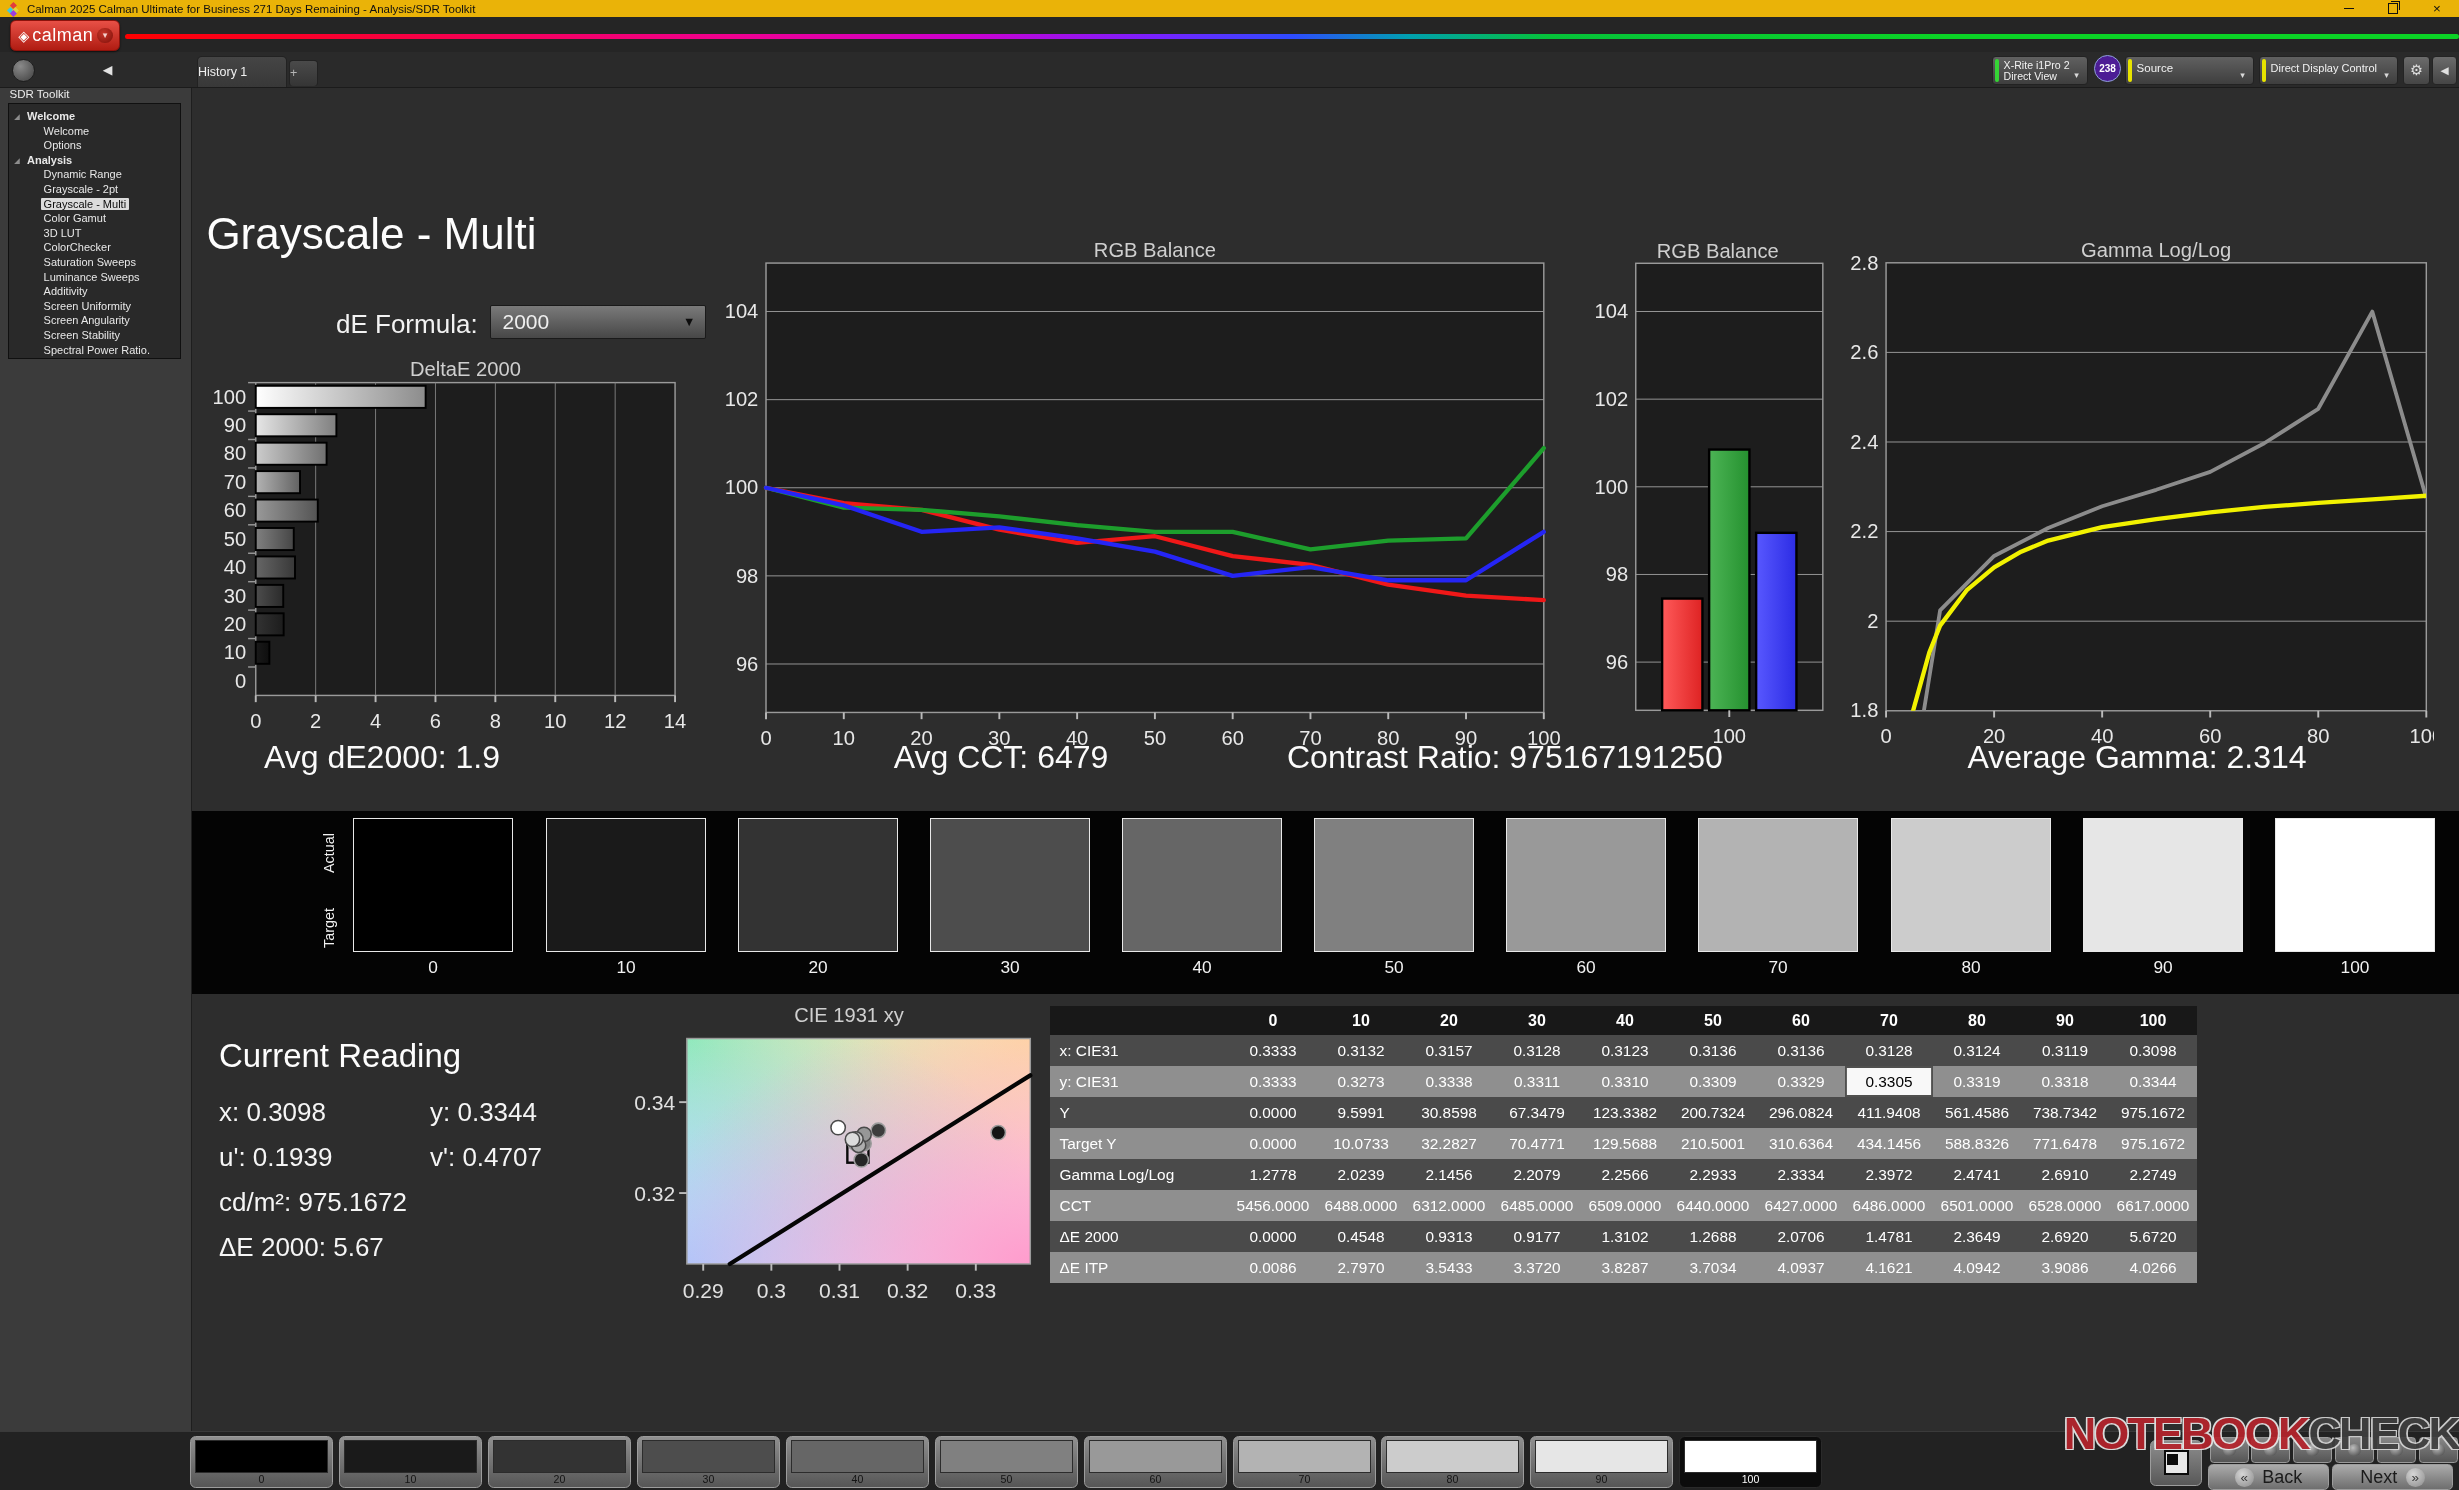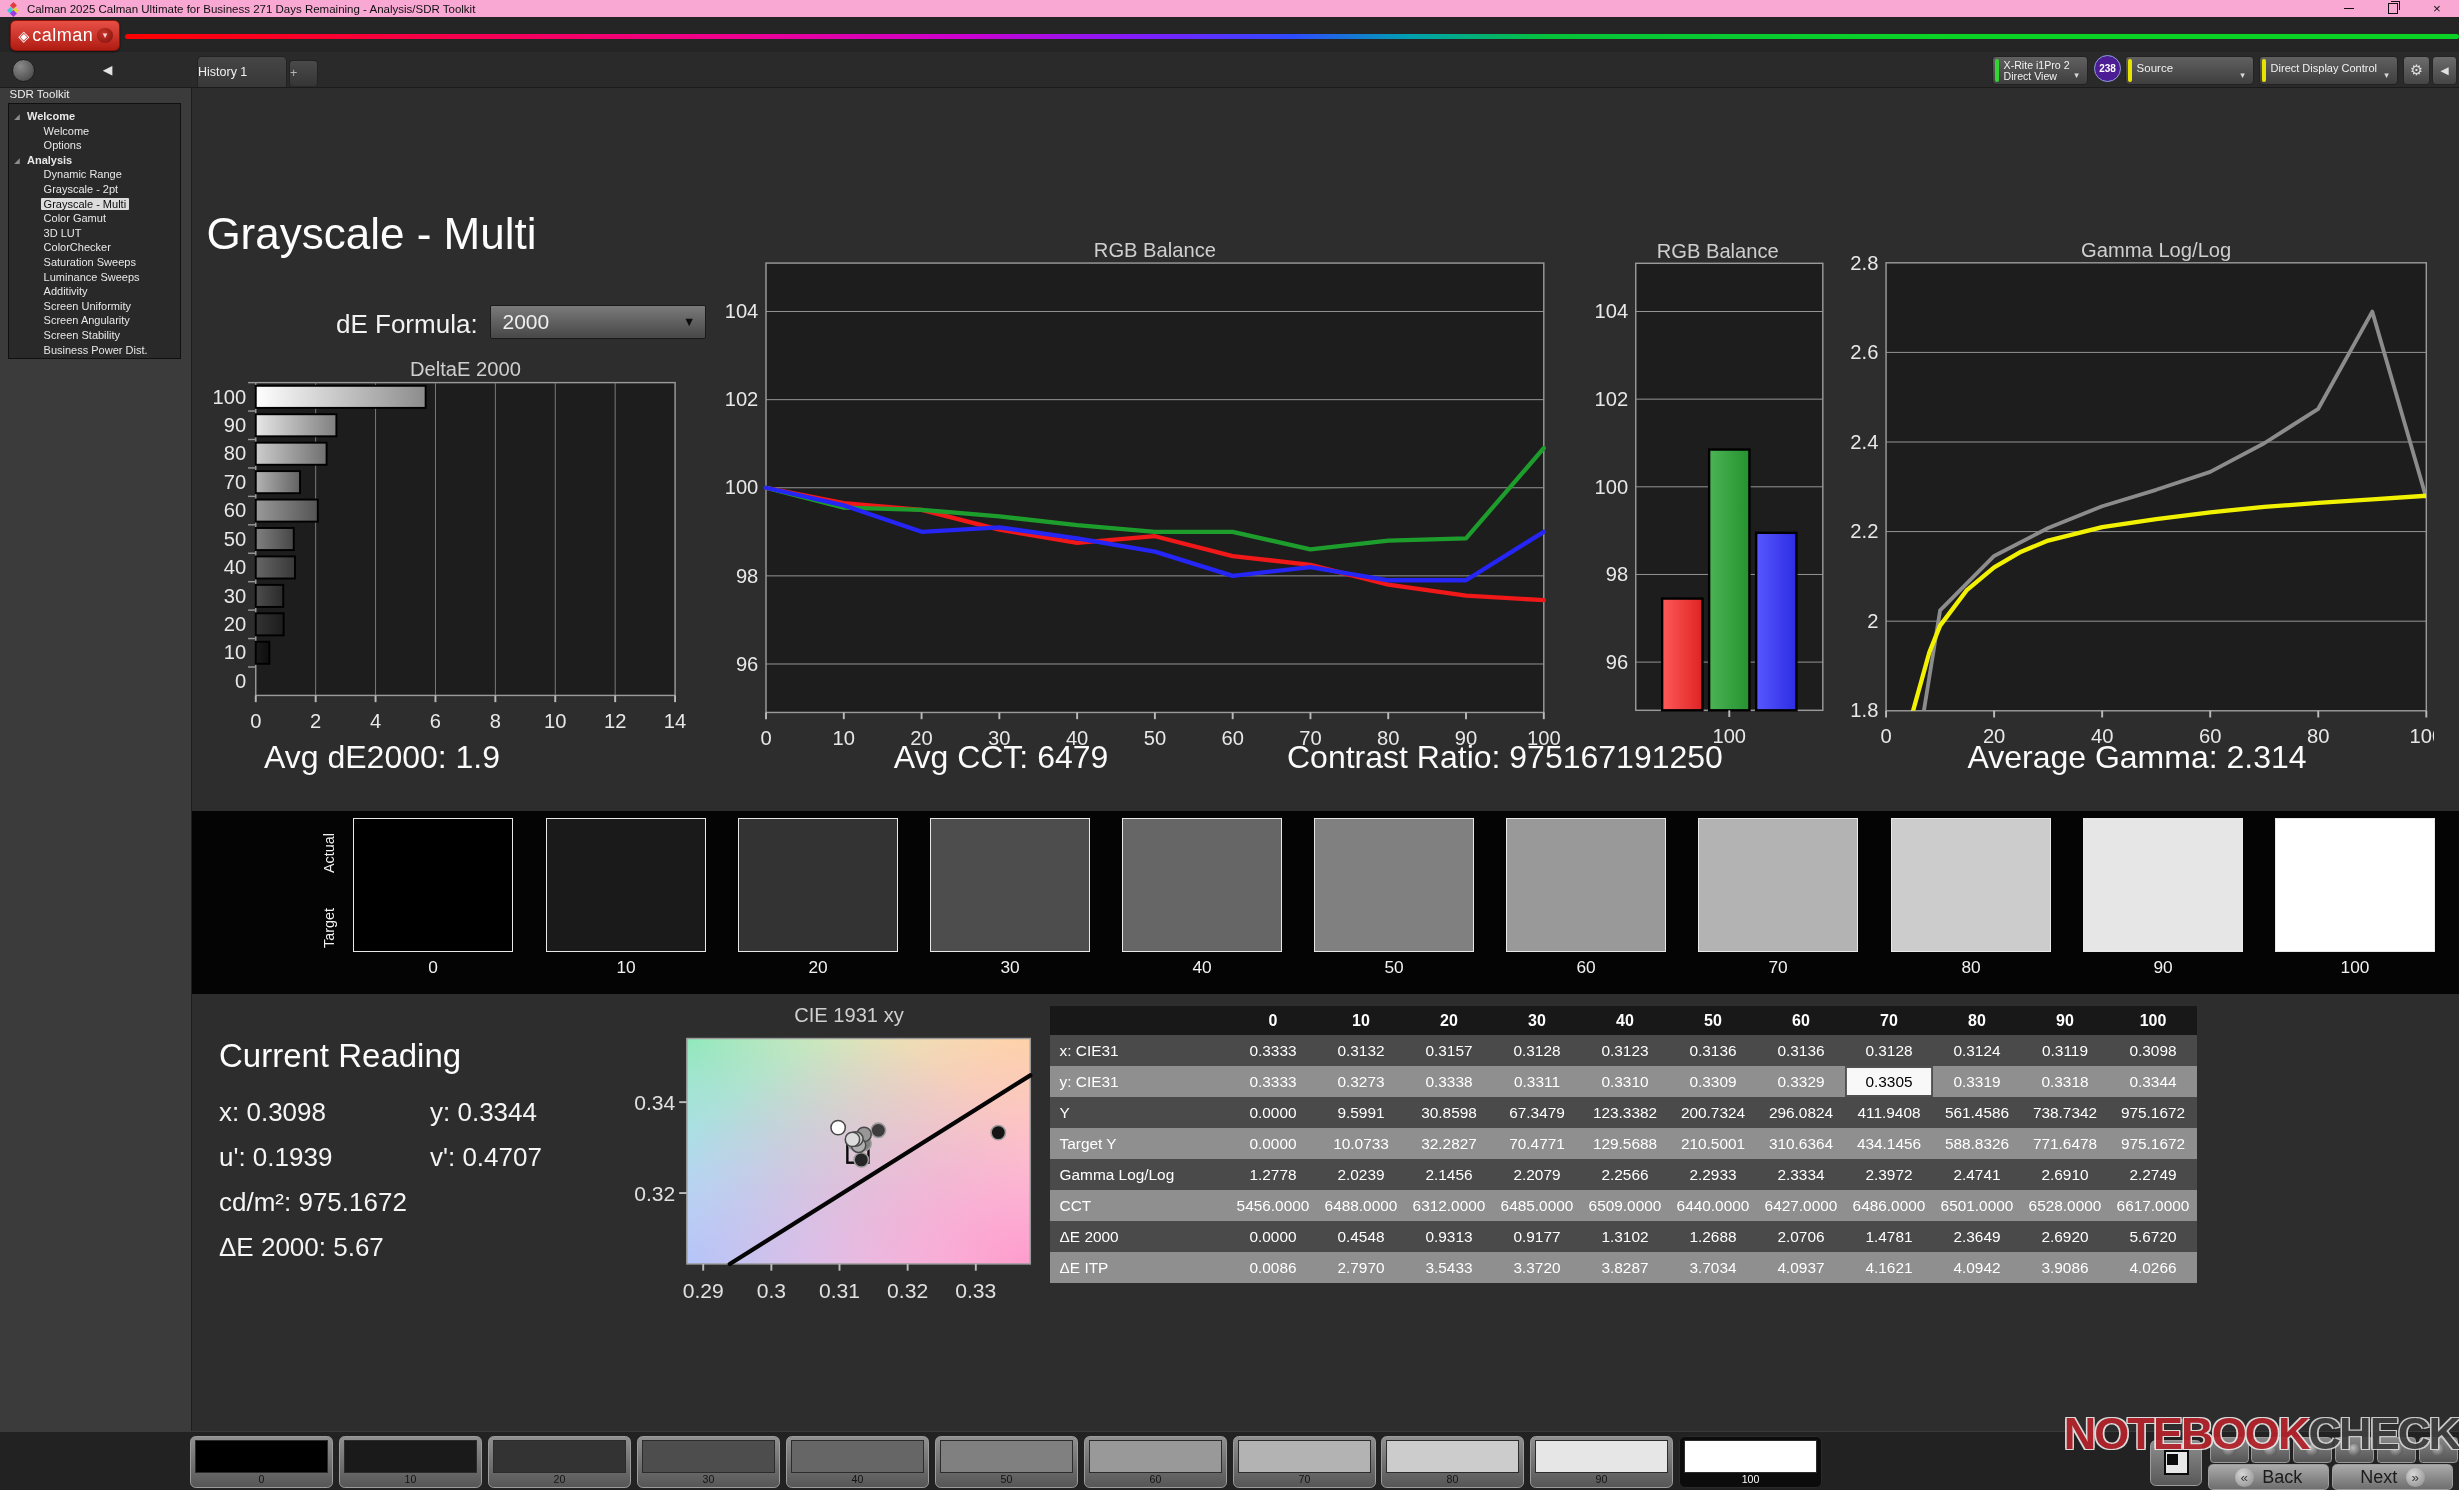--- a/index.html
+++ b/index.html
@@ -3,21 +3,21 @@
 <meta charset="utf-8">
 <style>
   html,body{margin:0;padding:0;}
   body{
     width:2459px;height:1491px;position:relative;overflow:hidden;
     background:#2d2d2d;color:#fff;
     font-family:"Liberation Sans",sans-serif;
     -webkit-font-smoothing:antialiased;
   }
   
-  .titlebar{position:absolute;left:0;top:0;width:2459px;height:17.3px;background:#f9a8d4;
+  .titlebar{position:absolute;left:0;top:0;width:2459px;height:17.3px;background:#eab308;
     display:flex;align-items:center;z-index:30;}
   .app-icon{width:11.5px;height:11.5px;margin-left:7.7px;position:relative;}
   .app-icon span{position:absolute;width:4.8px;height:4.8px;transform:rotate(45deg);}
   .title-text{font-size:11.5px;color:#101010;margin-left:7.7px;white-space:nowrap;}
   .win-controls{margin-left:auto;display:flex;align-items:center;height:100%;}
   .win-btn{width:44px;height:100%;display:flex;align-items:center;justify-content:center;color:#111;}
   .glyph-min{width:10.6px;height:0;border-bottom:1.9px solid #111;}
   .glyph-restore{width:8.6px;height:8.6px;border:1.4px solid #111;position:relative;background:transparent;}
   .glyph-restore:before{content:"";position:absolute;left:1.9px;top:-3.8px;width:8.6px;height:8.6px;border:1.4px solid #111;border-bottom:none;border-left:none;}
   .glyph-close{font-size:13.4px;line-height:13.4px;color:#111;}
@@ -207,21 +207,21 @@
       <div class="tree-item l1 sel"><span class="lbl">Grayscale - Multi</span></div>
       <div class="tree-item l1"><span class="lbl">Color Gamut</span></div>
       <div class="tree-item l1"><span class="lbl">3D LUT</span></div>
       <div class="tree-item l1"><span class="lbl">ColorChecker</span></div>
       <div class="tree-item l1"><span class="lbl">Saturation Sweeps</span></div>
       <div class="tree-item l1"><span class="lbl">Luminance Sweeps</span></div>
       <div class="tree-item l1"><span class="lbl">Additivity</span></div>
       <div class="tree-item l1"><span class="lbl">Screen Uniformity</span></div>
       <div class="tree-item l1"><span class="lbl">Screen Angularity</span></div>
       <div class="tree-item l1"><span class="lbl">Screen Stability</span></div>
-      <div class="tree-item l1"><span class="lbl">Business Power Dist.</span></div>
+      <div class="tree-item l1"><span class="lbl">Spectral Power Ratio.</span></div>
     </div>
 </div>
 
 <div class="main">
   <div class="page-title">Grayscale - Multi</div>
   <div class="de-formula-label">dE Formula:</div>
   <div class="de-dropdown">
     <span>2000</span>
     <span class="chev">▼</span>
   </div>

